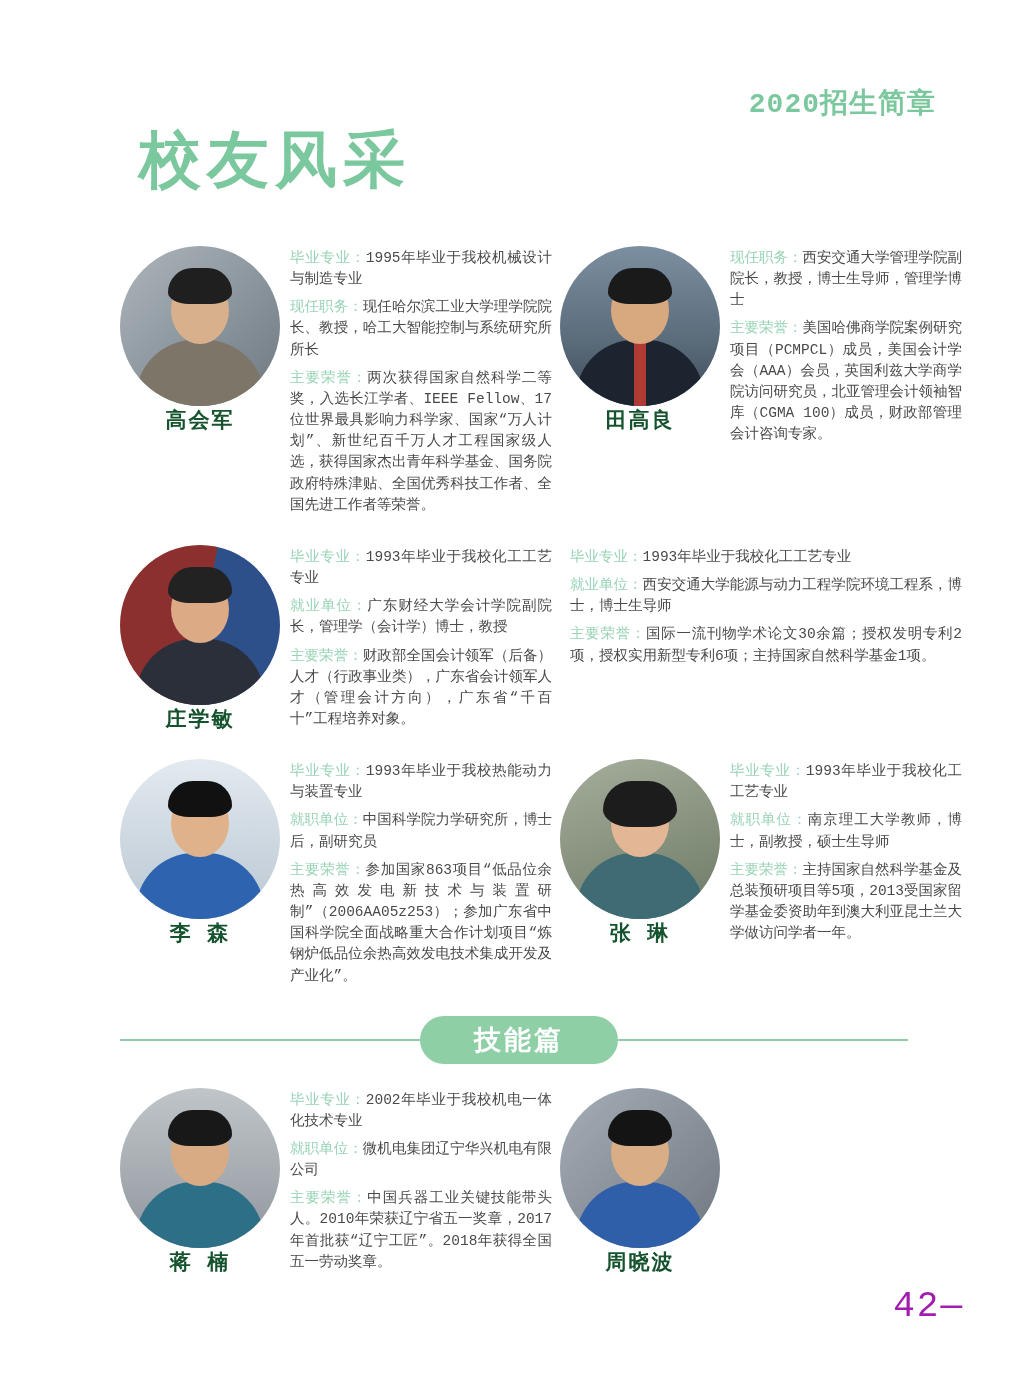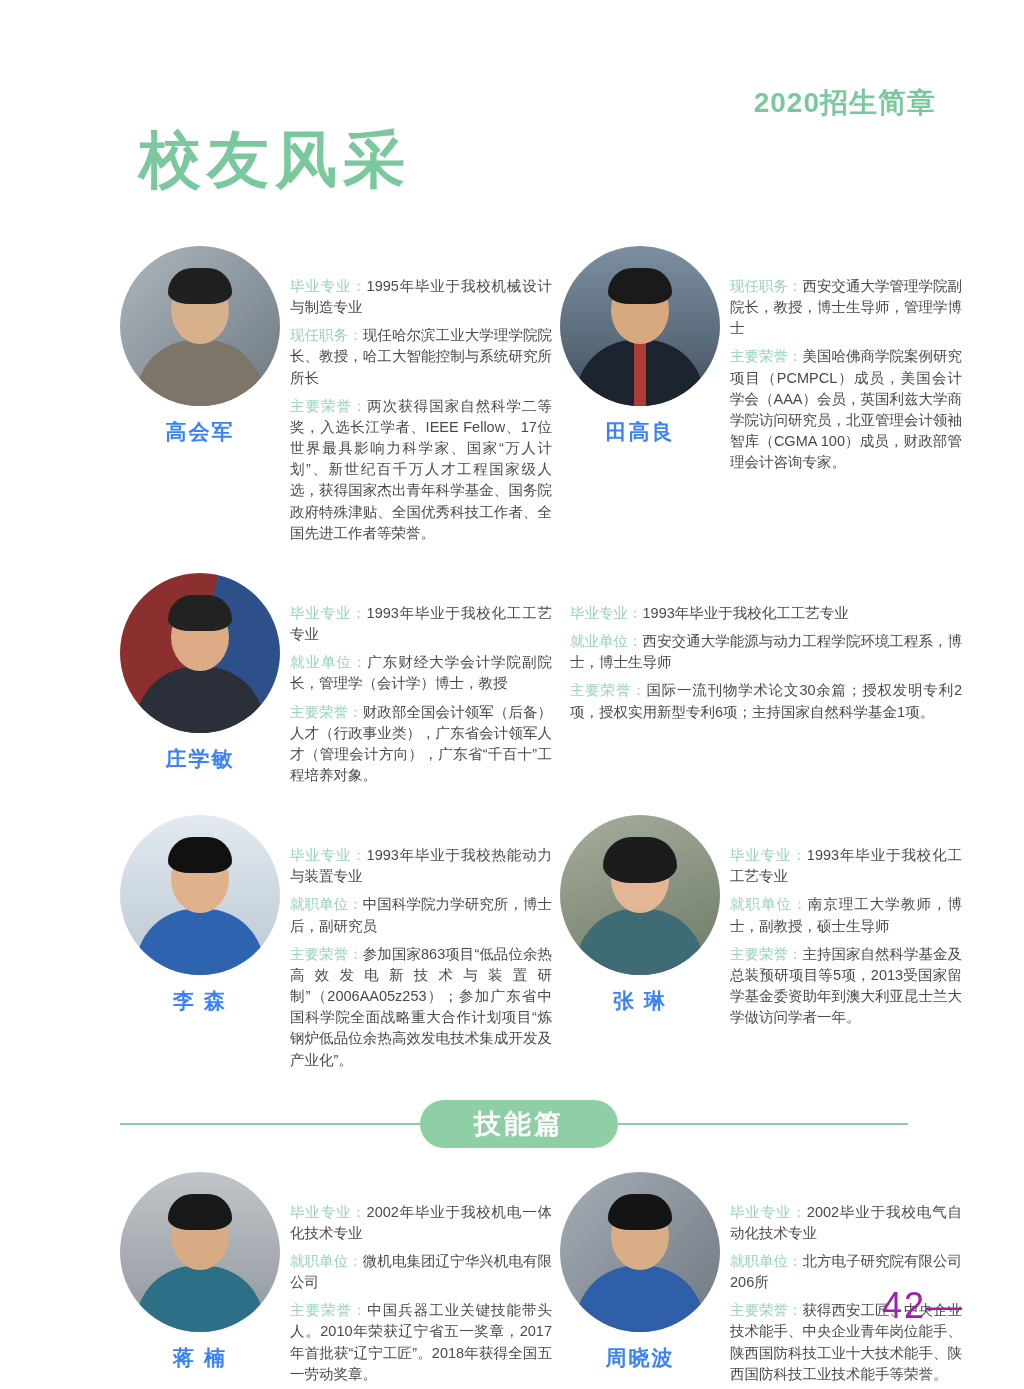--- a/index.html
+++ b/index.html
@@ -1,18 +1,18 @@
 <!DOCTYPE html>
 <html><head>
 <meta charset="utf-8">
 <style>
   html,body { margin:0; padding:0; background:#ffffff; }
   .page {
     position:relative; width:1024px; height:1389px; background:#ffffff;
-    font-family:Liberation Sans, sans-serif; overflow:hidden;
+    font-family:Liberation Mono, monospace; overflow:hidden;
   }
   
   .brand {
     position:absolute; top:84px; right:88px;
     color:#7cc89e; font-size:28px; font-weight:bold; letter-spacing:1px;
   }
   
   .page-title {
     position:absolute; top:118px; left:139px;
     color:#7cc89e; font-size:62px; font-weight:800; letter-spacing:6px;
@@ -32,24 +32,24 @@
   }
 
   
   .row { display:flex; margin-bottom:22px; }
   .row.first { margin-top:24px; }
   .profile { display:flex; align-items:flex-start; }
   .profile.left  { width:440px; padding-right:8px; box-sizing:border-box; }
   .profile.right { flex:1; }
   .photo-wrap { width:160px; flex:none; }
   .pname {
-    margin-top:12px; text-align:center;
-    color:#3b82f6; font-size:21px; font-weight:bold; letter-spacing:2px;
-  }
-  .pinfo { flex:1; margin-left:10px; padding-top:2px;margin-top:28px; }
+    margin-top:0; text-align:center;
+    color:#14532d; font-size:21px; font-weight:bold; letter-spacing:2px;
+  }
+  .pinfo { flex:1; margin-left:10px; padding-top:2px; }
   .field {
     margin:0 0 7px 0; font-size:14.5px; line-height:1.46; text-align:justify;
     color:#4a4a4a;
   }
   .flabel { color:#96d3b4; }
   .fvalue { color:#4a4a4a; }
 
   
   .avatar {
     width:160px; height:160px; border-radius:50%; position:relative;
@@ -215,25 +215,20 @@
       </div>
       <div class="profile right">
         <div class="photo-wrap">
           <div class="avatar p8" title="man-in-blue-polo-using-caliper">
             <div class="torso"></div>
             <div class="head"></div>
             <div class="hair"></div>
           </div>
           <div class="pname">周晓波</div>
         </div>
-        <div class="pinfo">
-          <p class="field"><span class="flabel">毕业专业：</span><span class="fvalue">2002毕业于我校电气自动化技术专业</span></p>
-          <p class="field"><span class="flabel">就职单位：</span><span class="fvalue">北方电子研究院有限公司206所</span></p>
-          <p class="field"><span class="flabel">主要荣誉：</span><span class="fvalue">获得西安工匠、中央企业技术能手、中央企业青年岗位能手、陕西国防科技工业十大技术能手、陕西国防科技工业技术能手等荣誉。</span></p>
-        </div>
       </div>
     </div>
 
   </div>
 
   <div class="page-num">42—</div>
 
 </div>
 
 </body></html>

